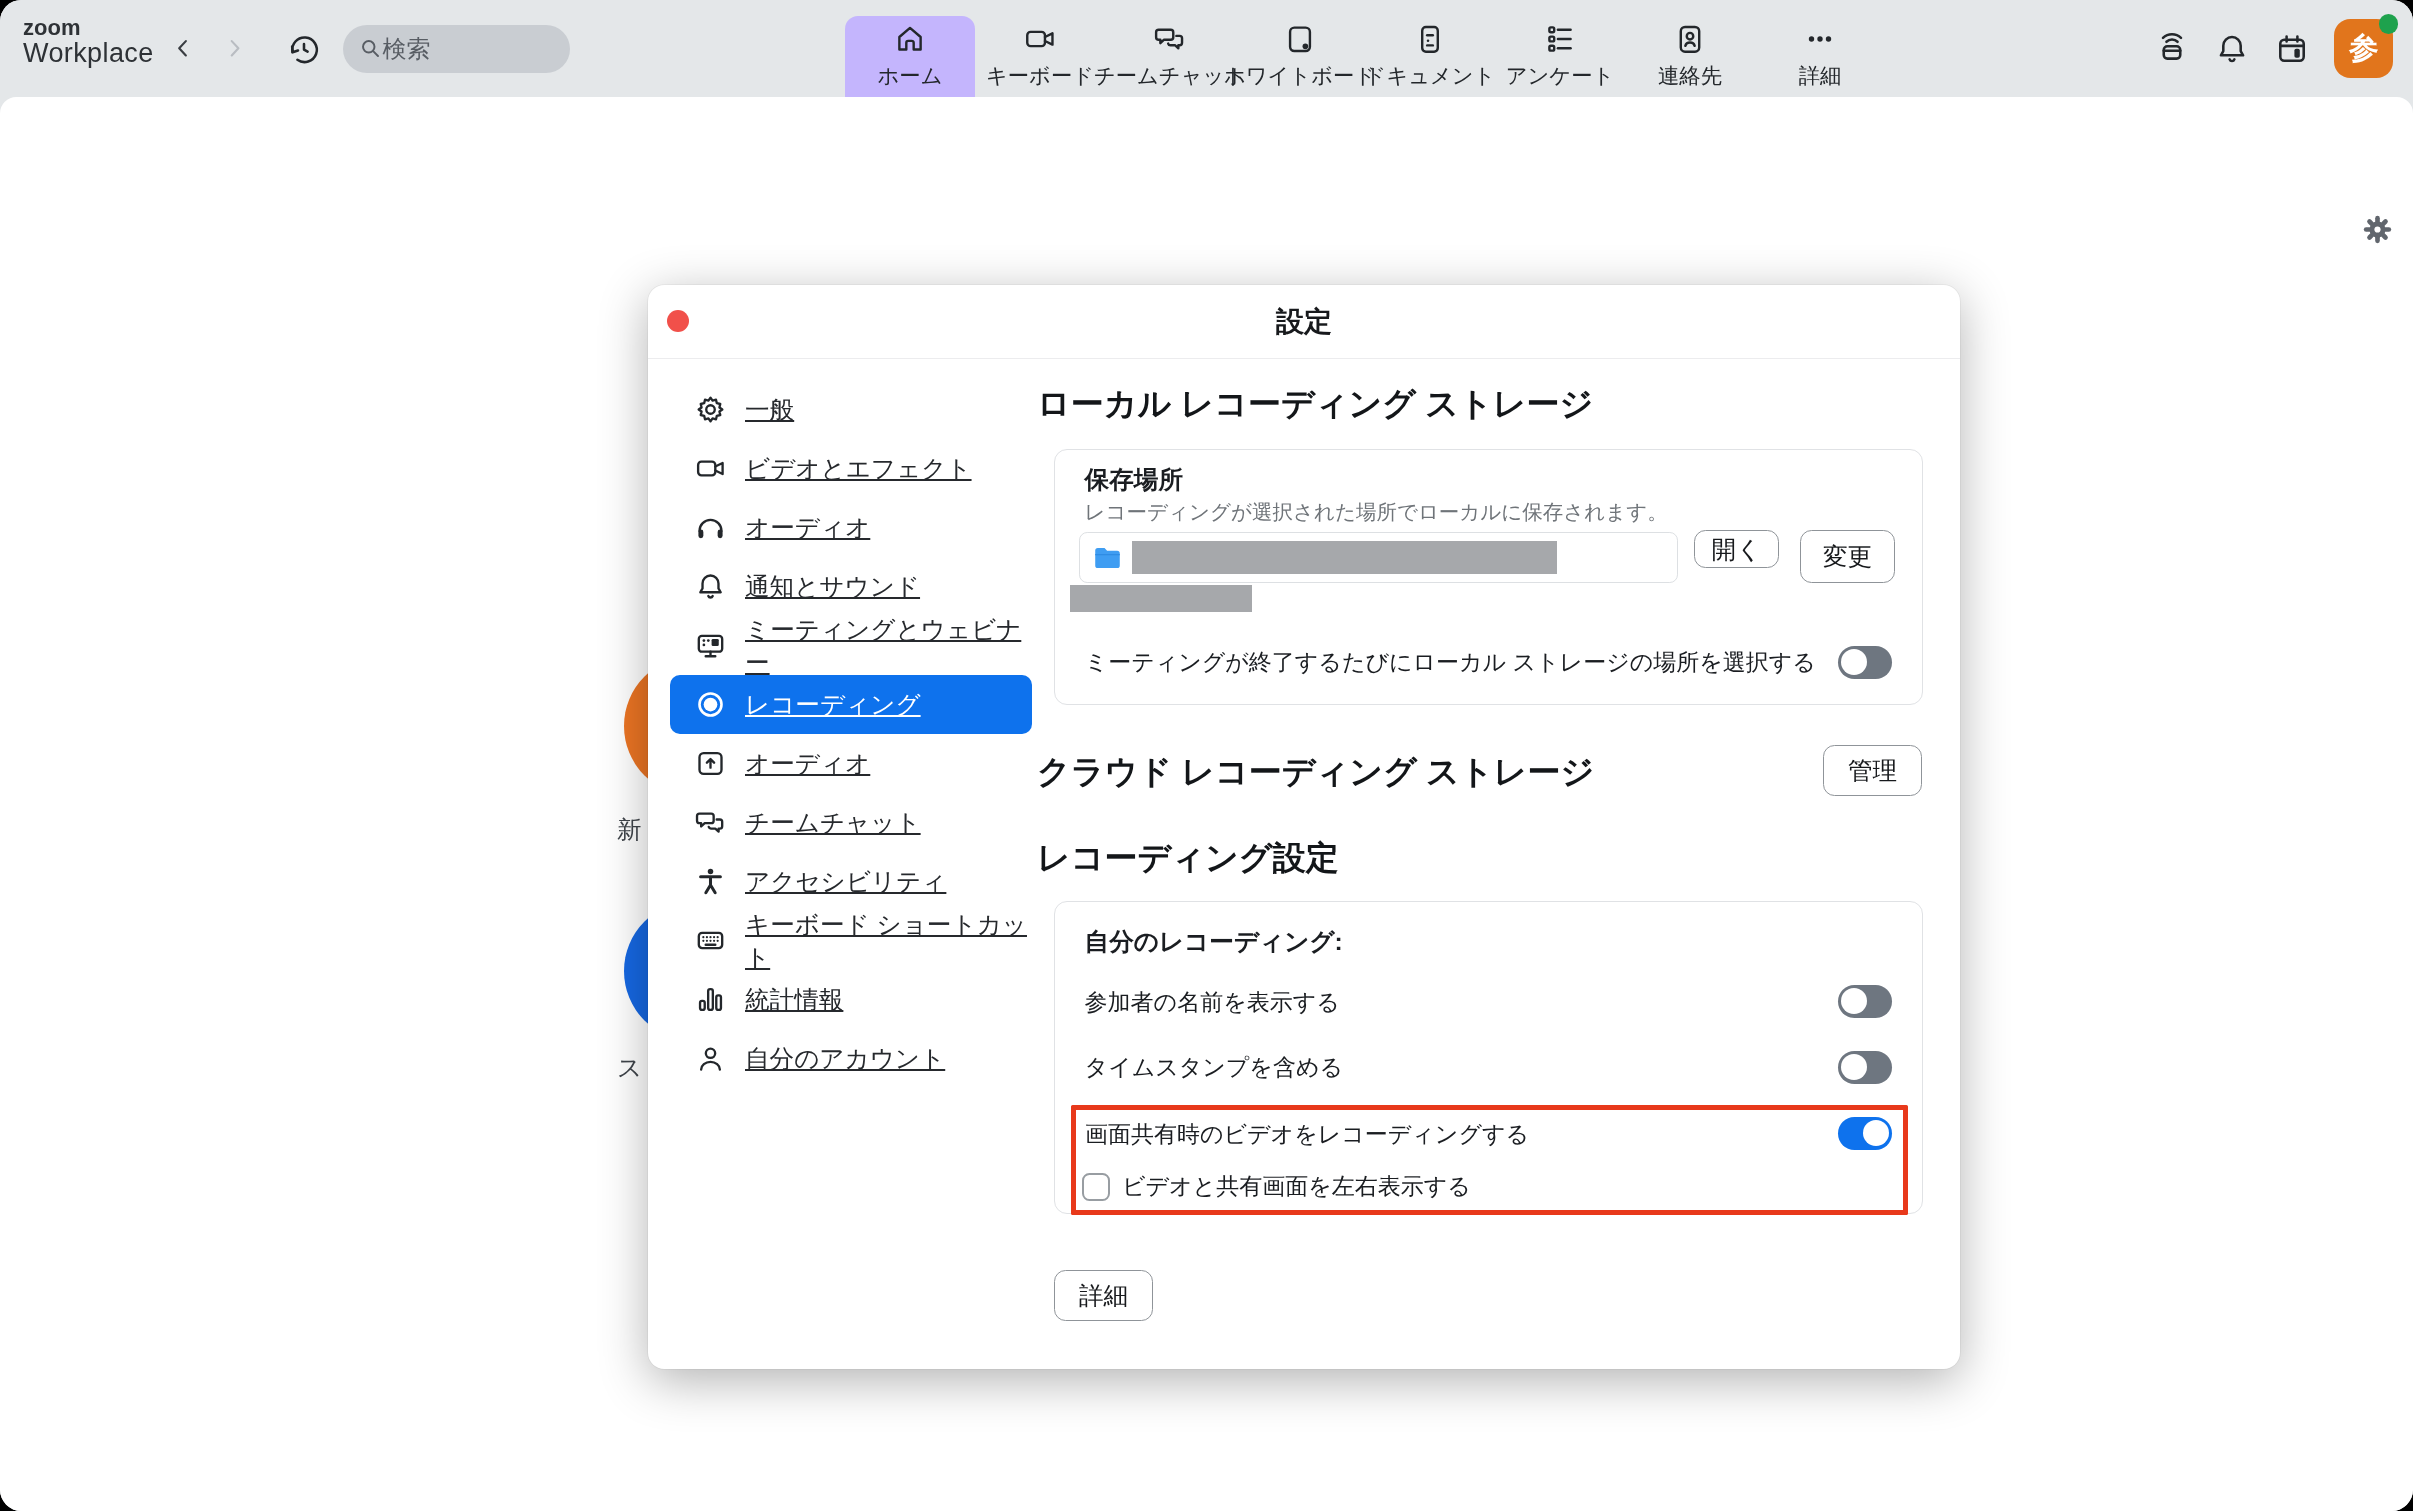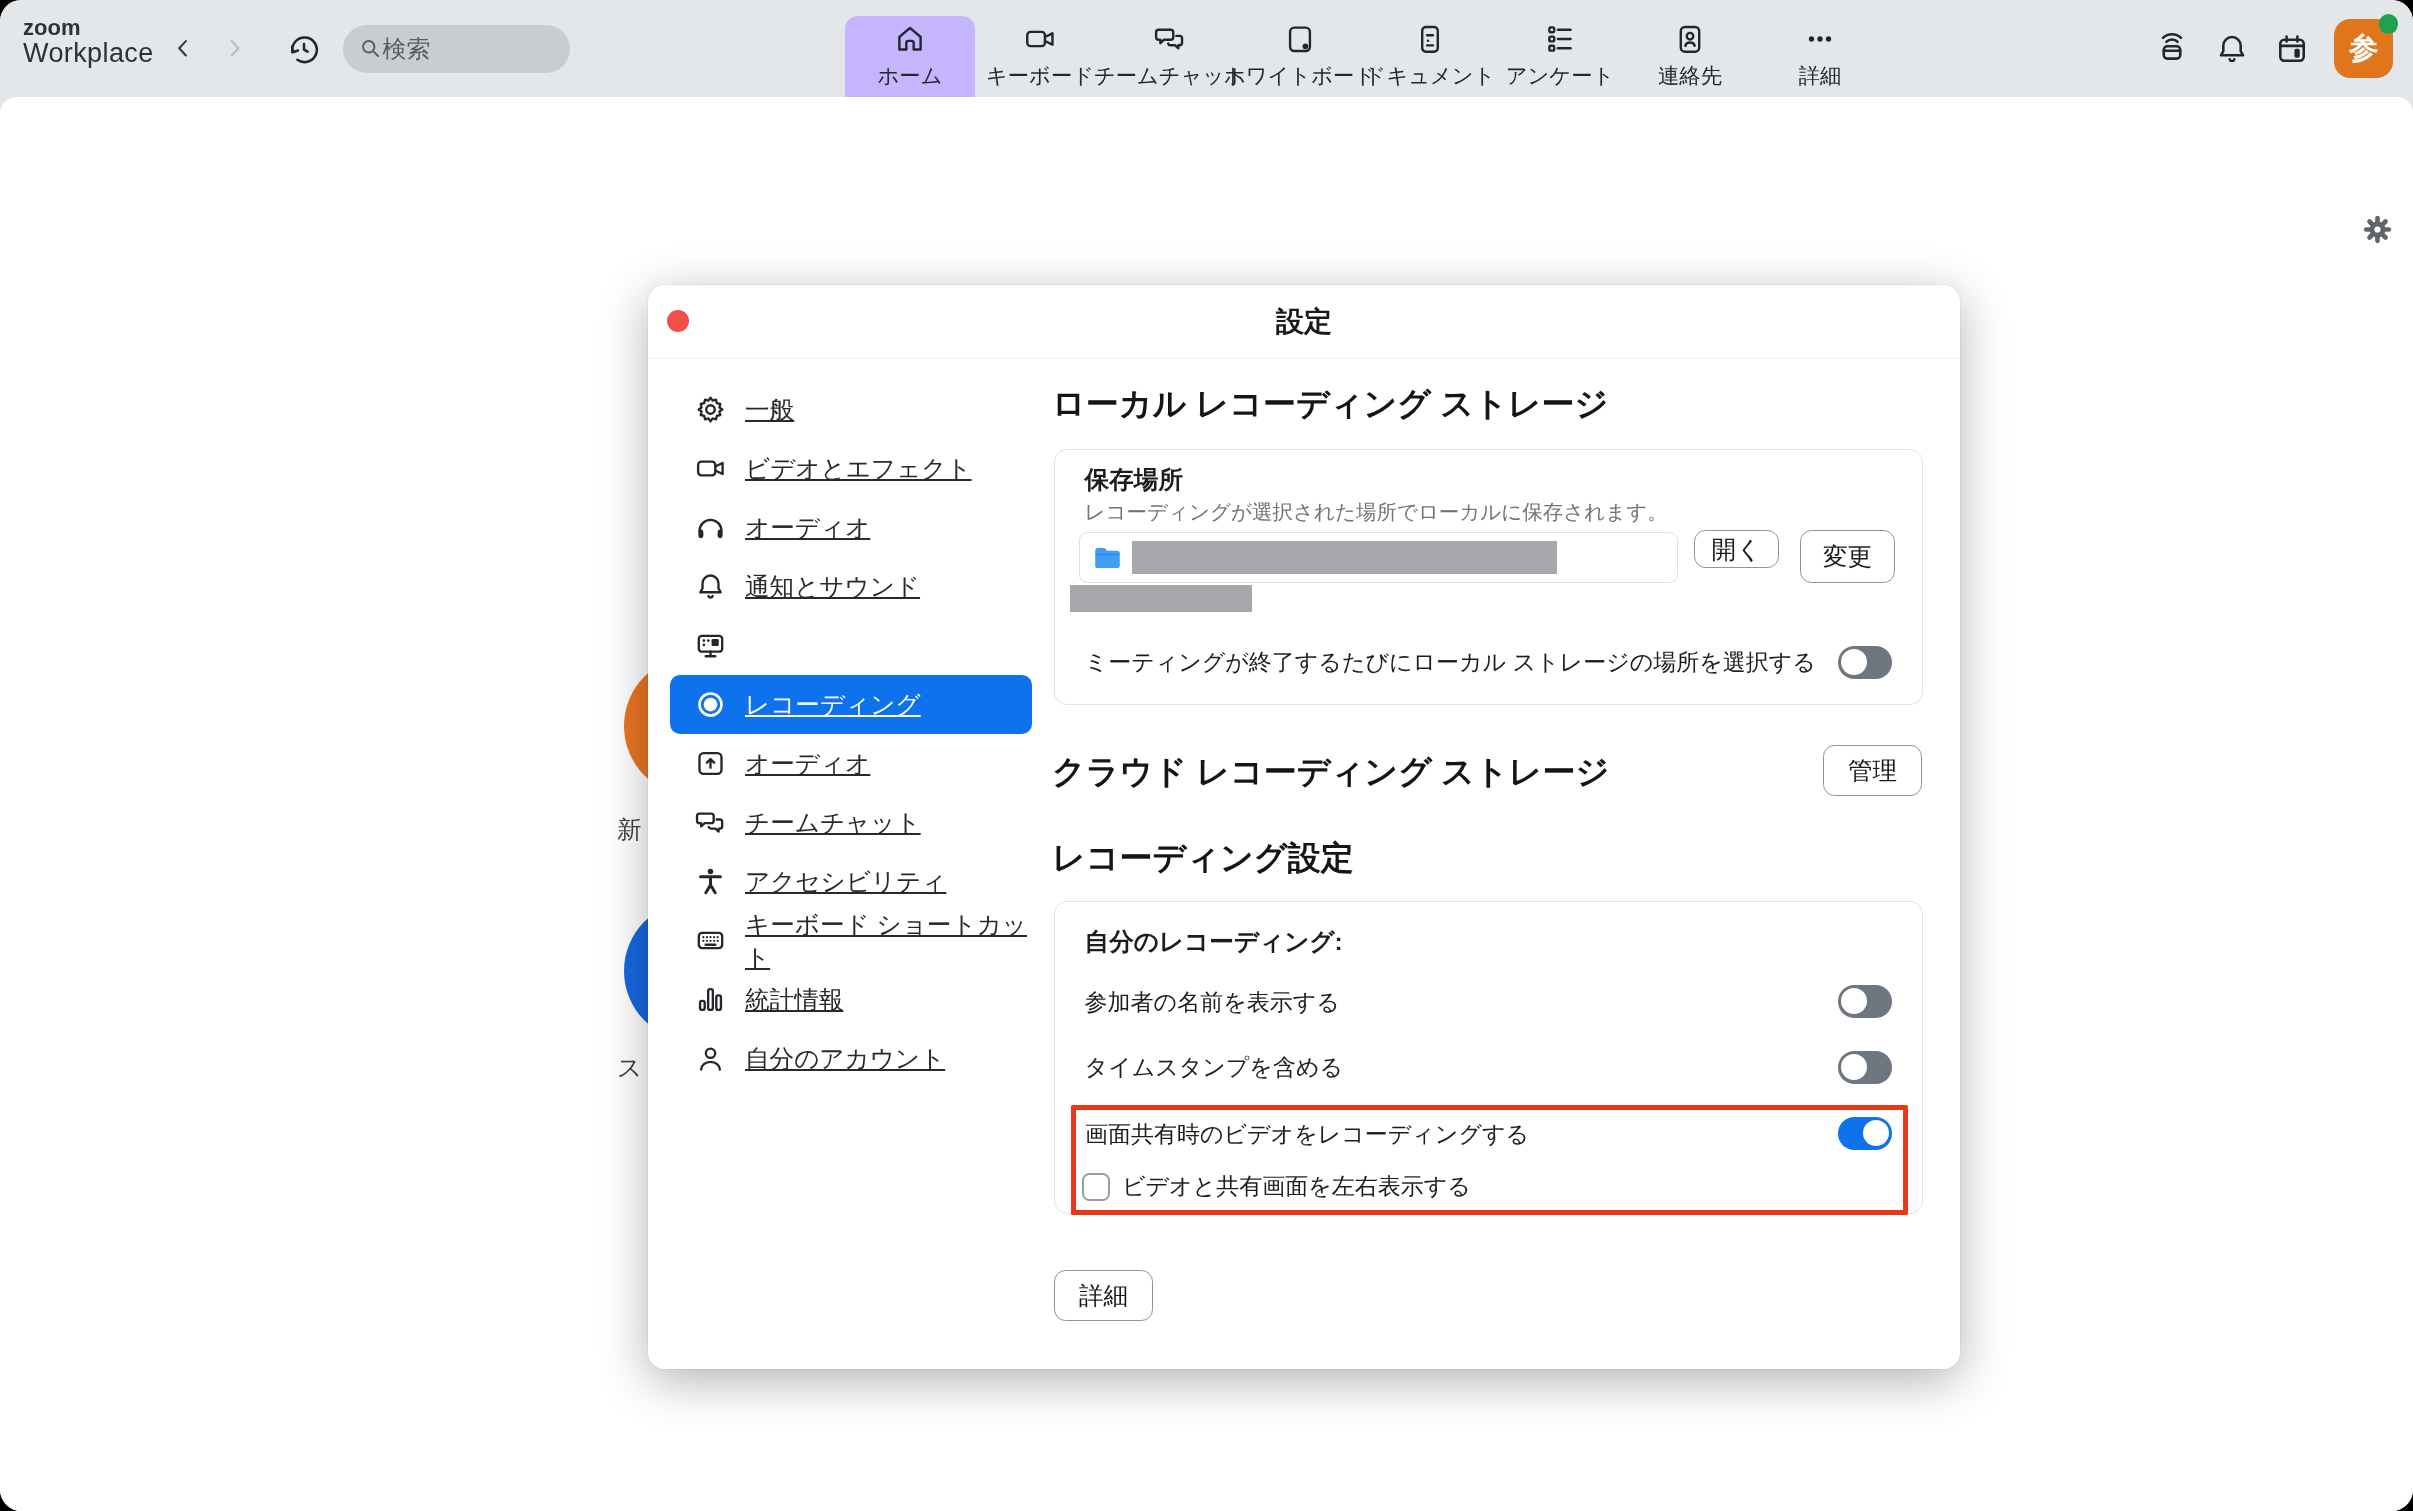--- a/index.html
+++ b/index.html
@@ -38,21 +38,21 @@
   .dialog{position:absolute;left:648px;top:285px;width:1312px;height:1084px;background:#fff;border-radius:16.4px;box-shadow:0 11.5px 49px rgba(0,0,0,.30),0 0 0 0.8px rgba(0,0,0,.05);}
   .dlg-header{position:absolute;top:0;left:0;right:0;height:74px;border-bottom:1.6px solid #ececee;}
   .dlg-close{position:absolute;left:667px;top:310px;width:22px;height:22px;border-radius:50%;background:#f1504a;}
   .dlg-title{position:absolute;top:0;left:0;right:0;height:74px;display:flex;align-items:center;justify-content:center;font-size:28px;font-weight:700;}
 
   .side{position:absolute;left:0;top:95px;width:406px;}
   .side-item{height:59px;margin:0 22px;display:flex;align-items:center;gap:18px;padding-left:24px;border-radius:9.9px;font-size:24.6px;color:#26292d;text-decoration:underline;}
   .side-item .sicon{width:33px;height:33px;flex:0 0 33px;}
   .side-item.selected{background:#0e72ed;color:#fff;}
 
-  .h1{position:absolute;left:404px;font-size:33px;font-weight:700;color:#131619;white-space:nowrap;}
+  .h1{position:absolute;left:389px;font-size:33px;font-weight:700;color:#131619;white-space:nowrap;}
   .card{position:absolute;left:406px;width:869px;border:1.6px solid #e0e2e5;border-radius:13px;background:#fff;}
   .card1{top:164px;height:256px;}
   .card2{top:616px;height:313px;}
 
   .lbl30{position:absolute;font-size:24.6px;color:#1a1d21;white-space:nowrap;}
   .lbl28{position:absolute;font-size:23px;color:#1a1d21;white-space:nowrap;}
   .desc{position:absolute;font-size:20.5px;color:#6f7479;white-space:nowrap;}
   .field{position:absolute;left:24px;top:82px;width:599px;height:51px;border:1.6px solid #dde0e3;border-radius:8.2px;display:flex;align-items:center;padding:0 11.5px;gap:9.9px;background:#fff;}
   .redact{background:#a6a8ab;}
   .bar-in-field{width:425px;height:33px;}
@@ -266,20 +266,21 @@
       </div>
       <div class="side-item">
         <svg class="sicon" viewBox="0 0 24 24">
             <rect class="st" x="3.5" y="5" width="17" height="11.5" rx="2.2"></rect>
             <circle cx="7.2" cy="8.4" r="1" fill="#23272b"></circle>
             <circle cx="10.4" cy="8.4" r="1" fill="#23272b"></circle>
             <circle cx="7.2" cy="11.6" r="1" fill="#23272b"></circle>
             <rect x="12.8" y="7.2" width="5.2" height="5.2" rx="1" fill="#23272b"></rect>
             <path class="st" d="M12 16.5 v2.2 M8.5 19.8 h7"></path>
           </svg>
+        <span>ミーティングとウェビナー</span>
       </div>
       <div class="side-item selected">
         <svg class="sicon" viewBox="0 0 24 24">
             <circle class="stw" cx="12" cy="12" r="8"></circle>
             <circle cx="12" cy="12" r="5" fill="#fff"></circle>
           </svg>
         <span>レコーディング</span>
       </div>
       <div class="side-item">
         <svg class="sicon" viewBox="0 0 24 24">

